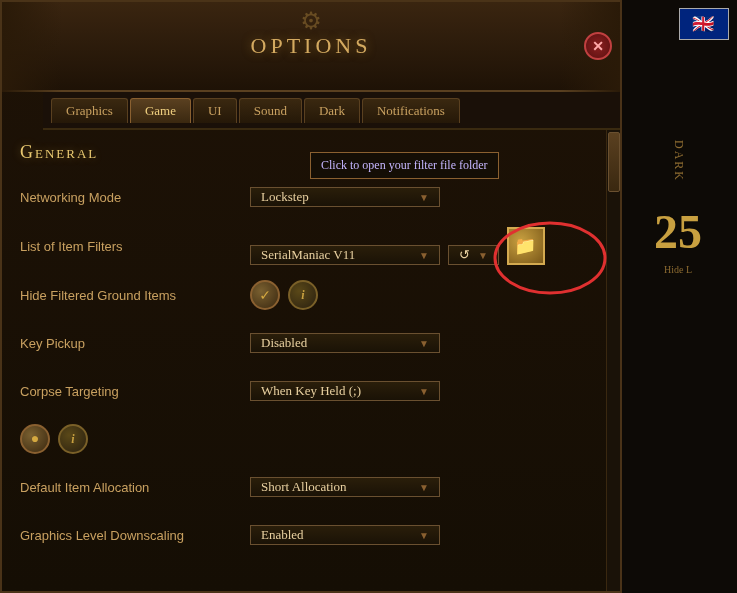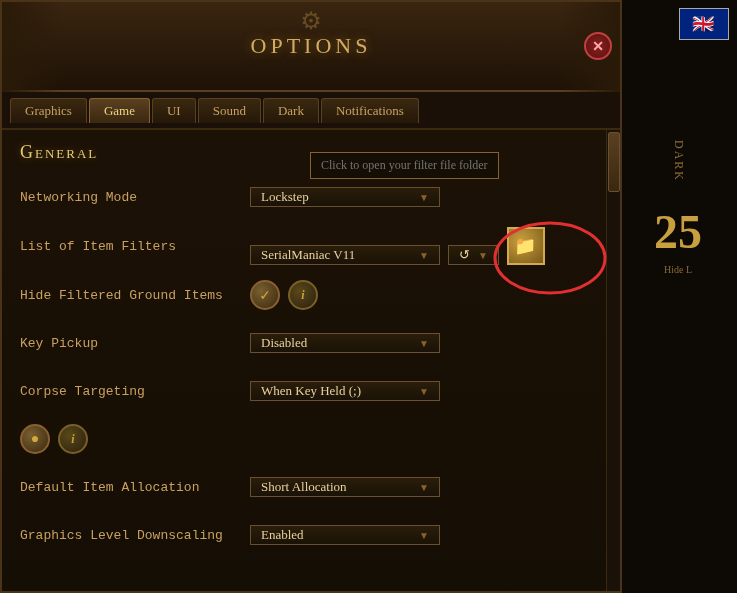--- a/index.html
+++ b/index.html
@@ -139,20 +139,21 @@
 
     
     .tabs {
       display: flex;
       align-items: center;
       padding: 0 8px;
       background: #1a1008;
       height: 38px;
       border-bottom: 2px solid #3a2a10;
       gap: 2px;
+      margin-left: 41px;
     }
 
     .tab {
       padding: 4px 14px;
       background: linear-gradient(180deg, #3a2810, #251808);
       border: 1px solid #5a4020;
       border-bottom: none;
       color: #c8a060;
       font-size: 13px;
       cursor: pointer;
@@ -189,21 +190,21 @@
       align-items: center;
       margin-bottom: 12px;
       min-height: 36px;
     }
 
     .setting-label {
       color: #c8a060;
       font-size: 13px;
       width: 230px;
       flex-shrink: 0;
-      font-family: Liberation Mono, monospace;
+      font-family: Liberation Sans, sans-serif;
     }
 
     .setting-control {
       display: flex;
       align-items: flex-end;
       gap: 8px;
     }
 
     
     .dropdown {
@@ -278,21 +279,21 @@
     .tooltip-container {
       position: relative;
       display: flex;
       align-items: center;
       gap: 6px;
     }
 
     .tooltip-text {
       background: rgba(20, 15, 5, 0.95);
       border: 1px solid #8a6030;
-      color: #737373;
+      color: #c4b5fd;
       font-size: 12px;
       padding: 5px 10px;
       position: absolute;
       top: -35px;
       left: 60px;
       white-space: nowrap;
       z-index: 100;
       pointer-events: none;
     }
 

